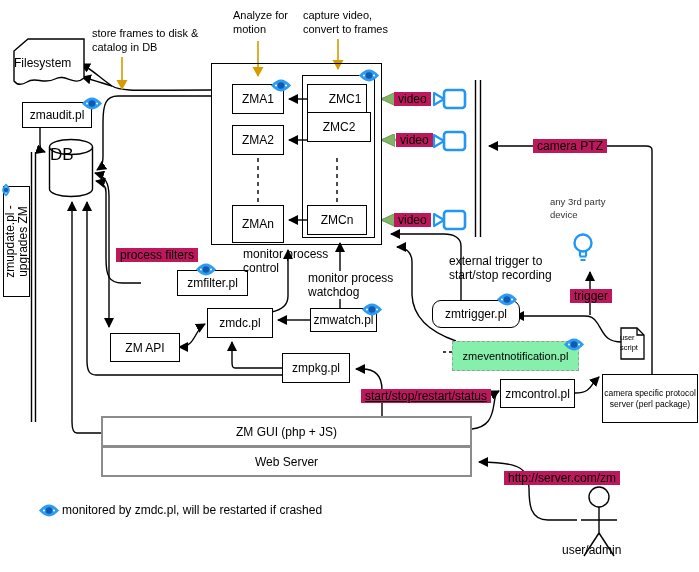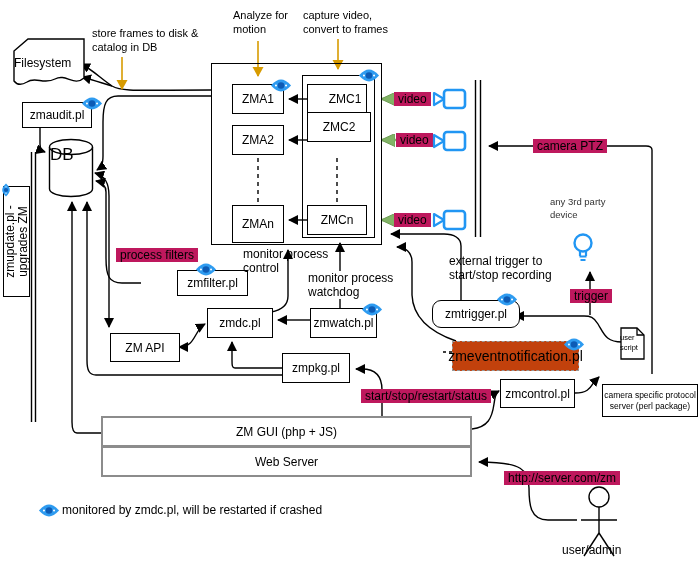--- a/index.html
+++ b/index.html
@@ -7,21 +7,21 @@
          font-family:"Liberation Sans",sans-serif;color:#000;overflow:hidden;}
   .node{position:absolute;background:#fff;border:1.4px solid #000;
         display:flex;align-items:center;justify-content:center;
         font-size:12px;white-space:pre-line;text-align:center;z-index:2;box-sizing:border-box;}
   .frame{position:absolute;border:1.4px solid #000;background:transparent;z-index:1;box-sizing:border-box;}
   .lbl{position:absolute;font-size:11px;line-height:13.5px;white-space:pre-line;z-index:3;}
   .lbl12{font-size:12px;line-height:14px;}
   .ctr{text-align:left;}
   .rgt{text-align:right;}
   .wbg{background:#be185d;padding:0 4px;}
-  .dashedbox{border:1.5px dashed #9a9a9a;background:#c2410c;font-size:14px;}
+  .dashedbox{border:1.5px dashed #9a9a9a;background:#86efac;font-size:11px;}
   .graybox{border:2px solid #8c8c8c;background:#fff;}
   .icon{position:absolute;z-index:4;}
   svg{display:block;}
   #wires{position:absolute;left:0;top:0;z-index:0;}
   .vbox{position:absolute;background:#fff;border:1.4px solid #000;z-index:2;
         display:flex;align-items:center;justify-content:center;
         font-size:12px;white-space:pre-line;text-align:center;box-sizing:border-box;}
 </style>
 </head>
 <body>
@@ -132,26 +132,26 @@
   <div class="node" style="left:232px;top:125px;width:52px;height:30px;">ZMA2</div>
   <div class="node" style="left:232px;top:205px;width:52px;height:38px;">ZMAn</div>
 
   <div class="node" style="left:307px;top:84px;width:60px;height:30px;padding-left:16px;">ZMC1</div>
   <div class="node" style="left:307px;top:112px;width:64px;height:30px;">ZMC2</div>
   <div class="node" style="left:307px;top:205px;width:60px;height:30px;">ZMCn</div>
 
   <div class="node" style="left:141px;top:270px;width:71px;height:26px;margin-left:36px;">zmfilter.pl</div>
   <div class="node" style="left:110px;top:333px;width:70px;height:29px;">ZM API</div>
   <div class="node" style="left:207px;top:308px;width:66px;height:30px;">zmdc.pl</div>
-  <div class="node" style="left:310px;top:308px;width:67px;height:30px;">zmwatch.pl</div>
+  <div class="node" style="left:310px;top:308px;width:67px;height:24px;">zmwatch.pl</div>
   <div class="node" style="left:282px;top:353px;width:68px;height:30px;">zmpkg.pl</div>
   <div class="node" style="left:432px;top:300px;width:88px;height:28px;border-radius:9px;">zmtrigger.pl</div>
   <div class="node dashedbox" style="left:452px;top:341px;width:127px;height:30px;">zmeventnotification.pl</div>
   <div class="node" style="left:500px;top:379px;width:75px;height:29px;">zmcontrol.pl</div>
-  <div class="node" style="left:602px;top:374px;width:96px;height:33px;font-size:8.5px;line-height:11px;margin-top:10px;">camera specific protocol
+  <div class="node" style="left:602px;top:374px;width:96px;height:49px;font-size:8.5px;line-height:11px;">camera specific protocol
 server (perl package)</div>
 
   <div class="node graybox" style="left:101px;top:416px;width:371px;height:31px;">ZM GUI (php + JS)</div>
   <div class="node graybox" style="left:101px;top:446px;width:371px;height:31px;">Web Server</div>
 
   <div class="vbox" style="left:-39px;top:228px;width:111px;height:27px;transform:rotate(-90deg);
               transform-origin:center;line-height:13px;">zmupdate.pl -
 upgrades ZM</div>
 
   <div class="lbl lbl12 ctr" style="left:14px;top:56px;width:68px;">Filesystem</div>
@@ -174,21 +174,21 @@
   <div class="lbl lbl12 wbg" style="left:116px;top:248px;">process filters</div>
   <div class="lbl lbl12 ctr" style="left:243px;top:247px;width:100px;">monitor process
 control</div>
   <div class="lbl lbl12 ctr" style="left:308px;top:271px;width:88px;background:#fff;">monitor process
 watchdog</div>
   <div class="lbl lbl12" style="left:449px;top:254px;">external trigger  to
 start/stop recording</div>
   <div class="lbl ctr" style="left:550px;top:195px;width:76px;font-size:9.5px;line-height:13px;color:#333;">any 3rd party
 device</div>
   <div class="lbl lbl12 wbg" style="left:570px;top:289px;">trigger</div>
-  <div class="lbl lbl12 wbg" style="left:361px;top:389px;">start/stop/restart/status</div>
+  <div class="lbl lbl12 wbg" style="left:361px;top:389px;text-decoration:underline;">start/stop/restart/status</div>
   <div class="lbl lbl12 wbg" style="left:504px;top:471px;">http://server.com/zm</div>
   <div class="lbl lbl12 ctr" style="left:562px;top:543px;width:75px;">user/admin</div>
 
   <div class="lbl lbl12" style="left:62px;top:503px;">monitored by zmdc.pl, will be restarted if crashed</div>
   <svg class="icon" width="22" height="13" viewBox="0 0 24 14" style="left:38px;top:504px;">
     <path d="M1,7 Q7,0.5 12,0.5 Q17,0.5 23,7 Q17,13.5 12,13.5 Q7,13.5 1,7 Z" fill="#2E9BF0"></path>
     <circle cx="12" cy="7" r="3.6" fill="#0D5BB5"></circle>
     <circle cx="6.5" cy="7" r="1.1" fill="#fff"></circle>
       <circle cx="17.5" cy="7" r="1.1" fill="#fff"></circle>
   </svg>

